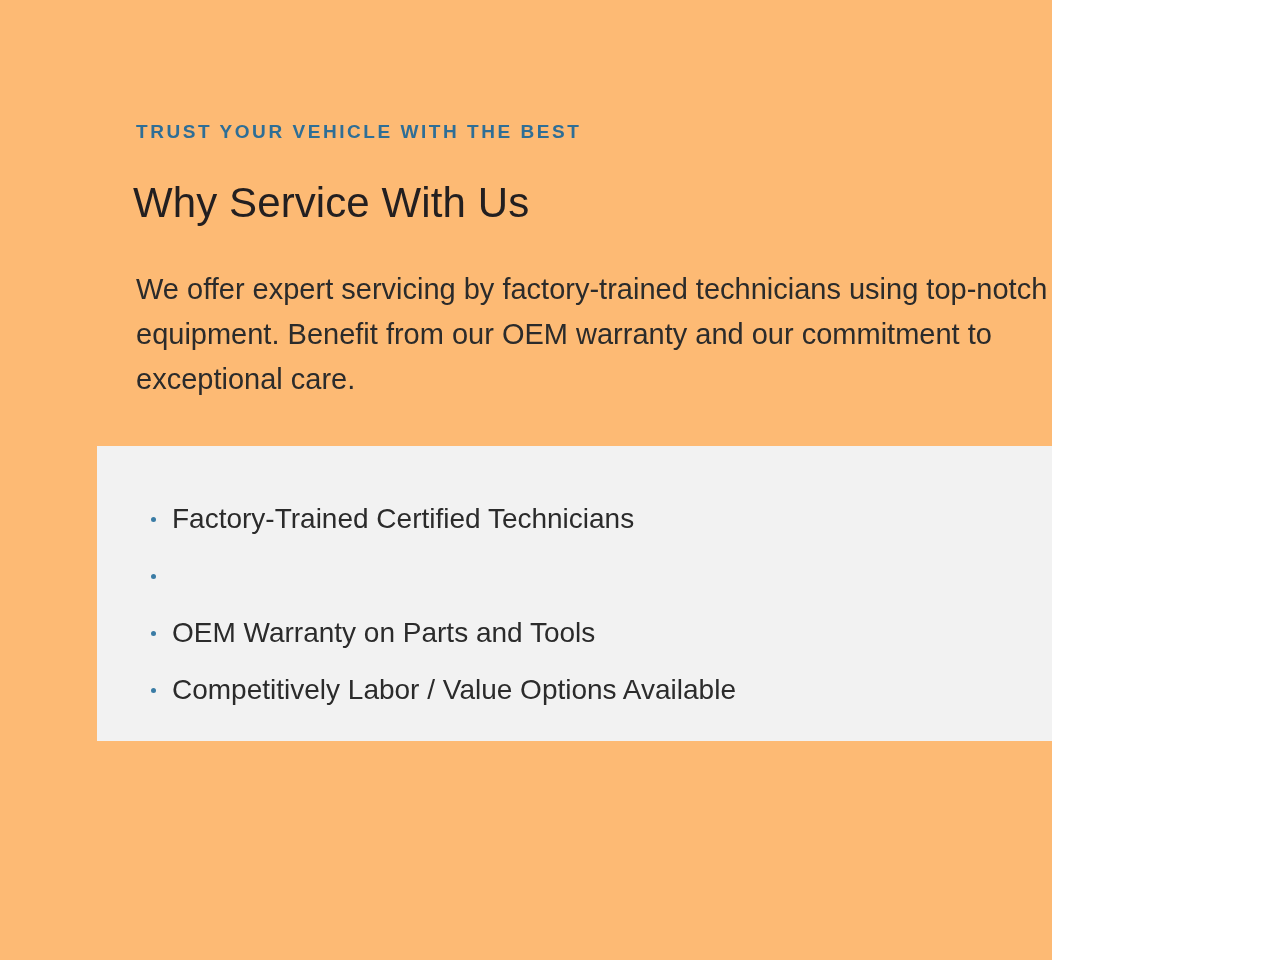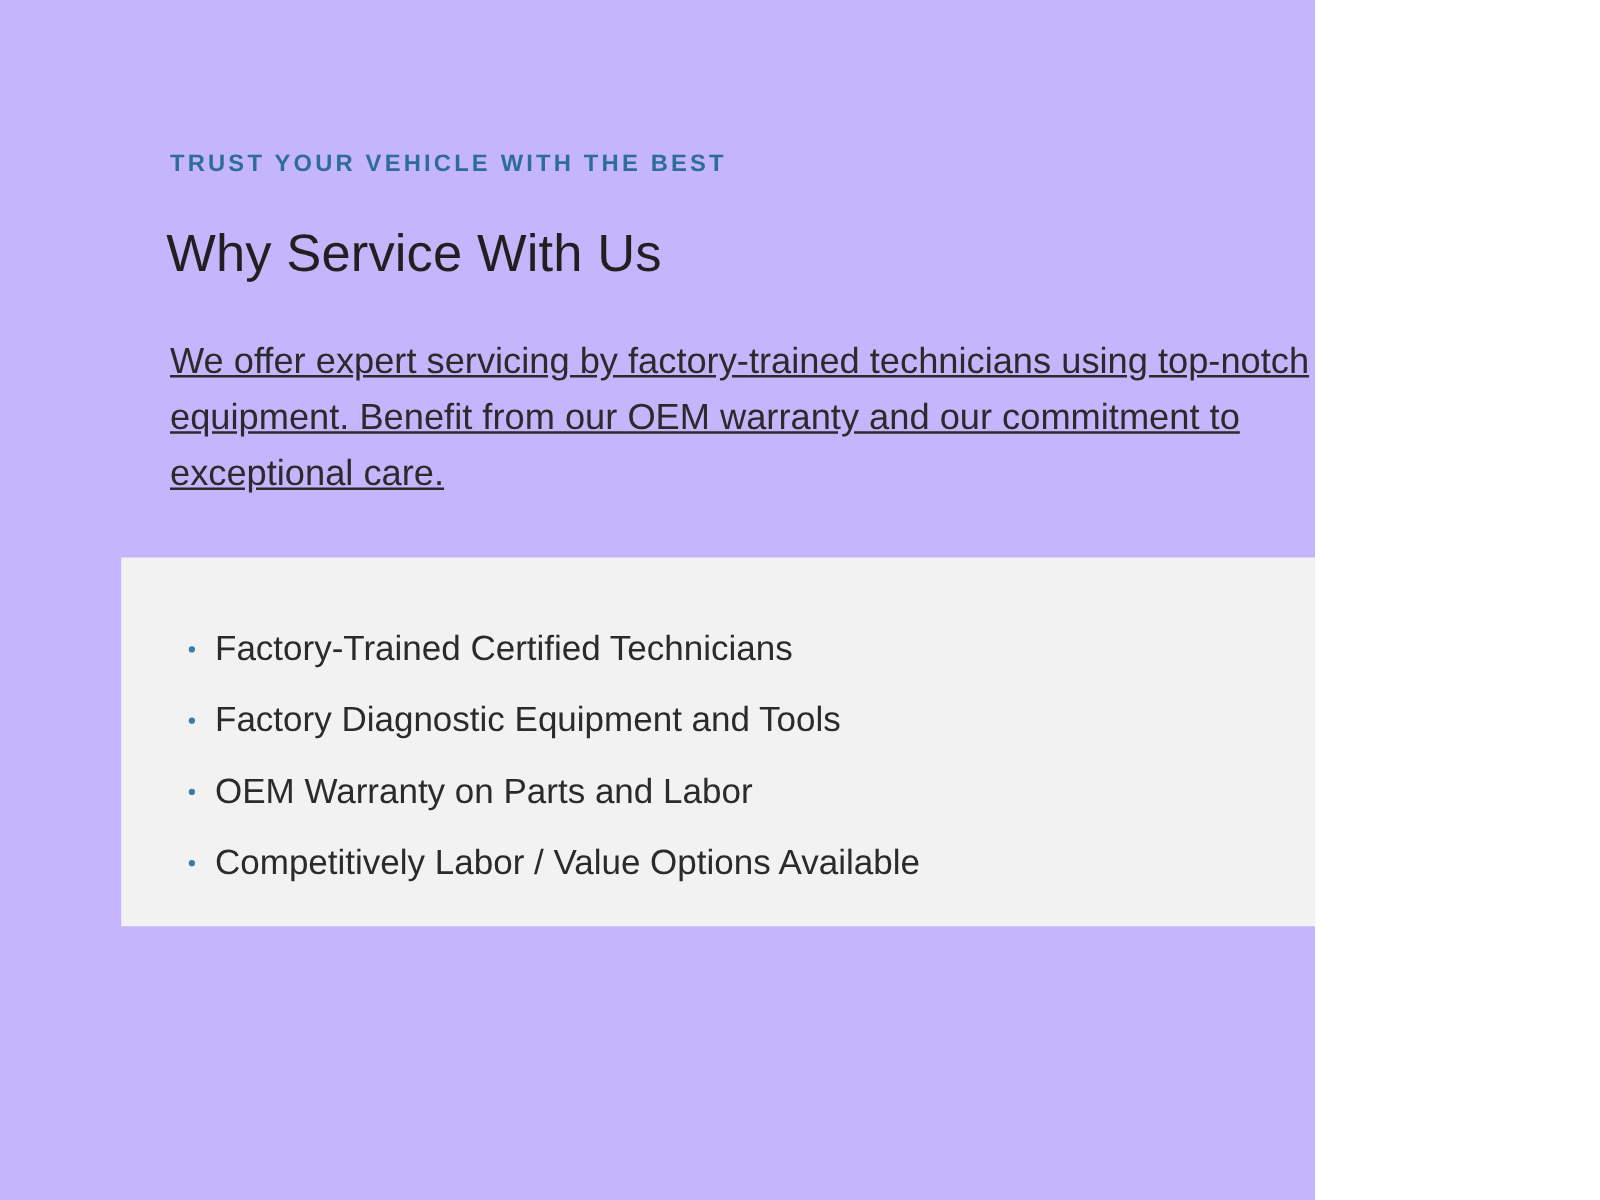--- a/index.html
+++ b/index.html
@@ -10,21 +10,21 @@
   }
   body {
     font-family: "Liberation Sans", "DejaVu Sans", sans-serif;
     -webkit-font-smoothing: antialiased;
   }
 
   .page {
     position: relative;
     width: 1052px;
     height: 960px;
-    background: #c4b5fd;
+    background: #fdba74;
     overflow: hidden;
   }
 
   
   .eyebrow {
     position: absolute;
     left: 136px;
     top: 119px;
     font-size: 19px;
     font-weight: 700;
@@ -53,21 +53,20 @@
   .intro {
     position: absolute;
     left: 136px;
     top: 267px;
     width: 980px;
     margin: 0;
     font-size: 29px;
     font-weight: 400;
     line-height: 45px;
     color: #2B2B2B;
-    text-decoration: underline;
   }
 
   
   .panel {
     position: absolute;
     left: 97px;
     top: 446px;
     width: 1087px;
     height: 295px;
     background: #F2F2F2;
@@ -124,26 +123,25 @@
   <div class="panel">
     <ul class="feature-list">
 
       <li class="feature-item">
         <span class="bullet-dot"></span>
         <span class="feature-text">Factory-Trained Certified Technicians</span>
       </li>
 
       <li class="feature-item">
         <span class="bullet-dot"></span>
-        <span class="feature-text">Factory Diagnostic Equipment and Tools</span>
       </li>
 
       <li class="feature-item">
         <span class="bullet-dot"></span>
-        <span class="feature-text">OEM Warranty on Parts and Labor</span>
+        <span class="feature-text">OEM Warranty on Parts and Tools</span>
       </li>
 
       <li class="feature-item">
         <span class="bullet-dot"></span>
         <span class="feature-text">Competitively Labor / Value Options Available</span>
       </li>
 
     </ul>
   </div>
 

